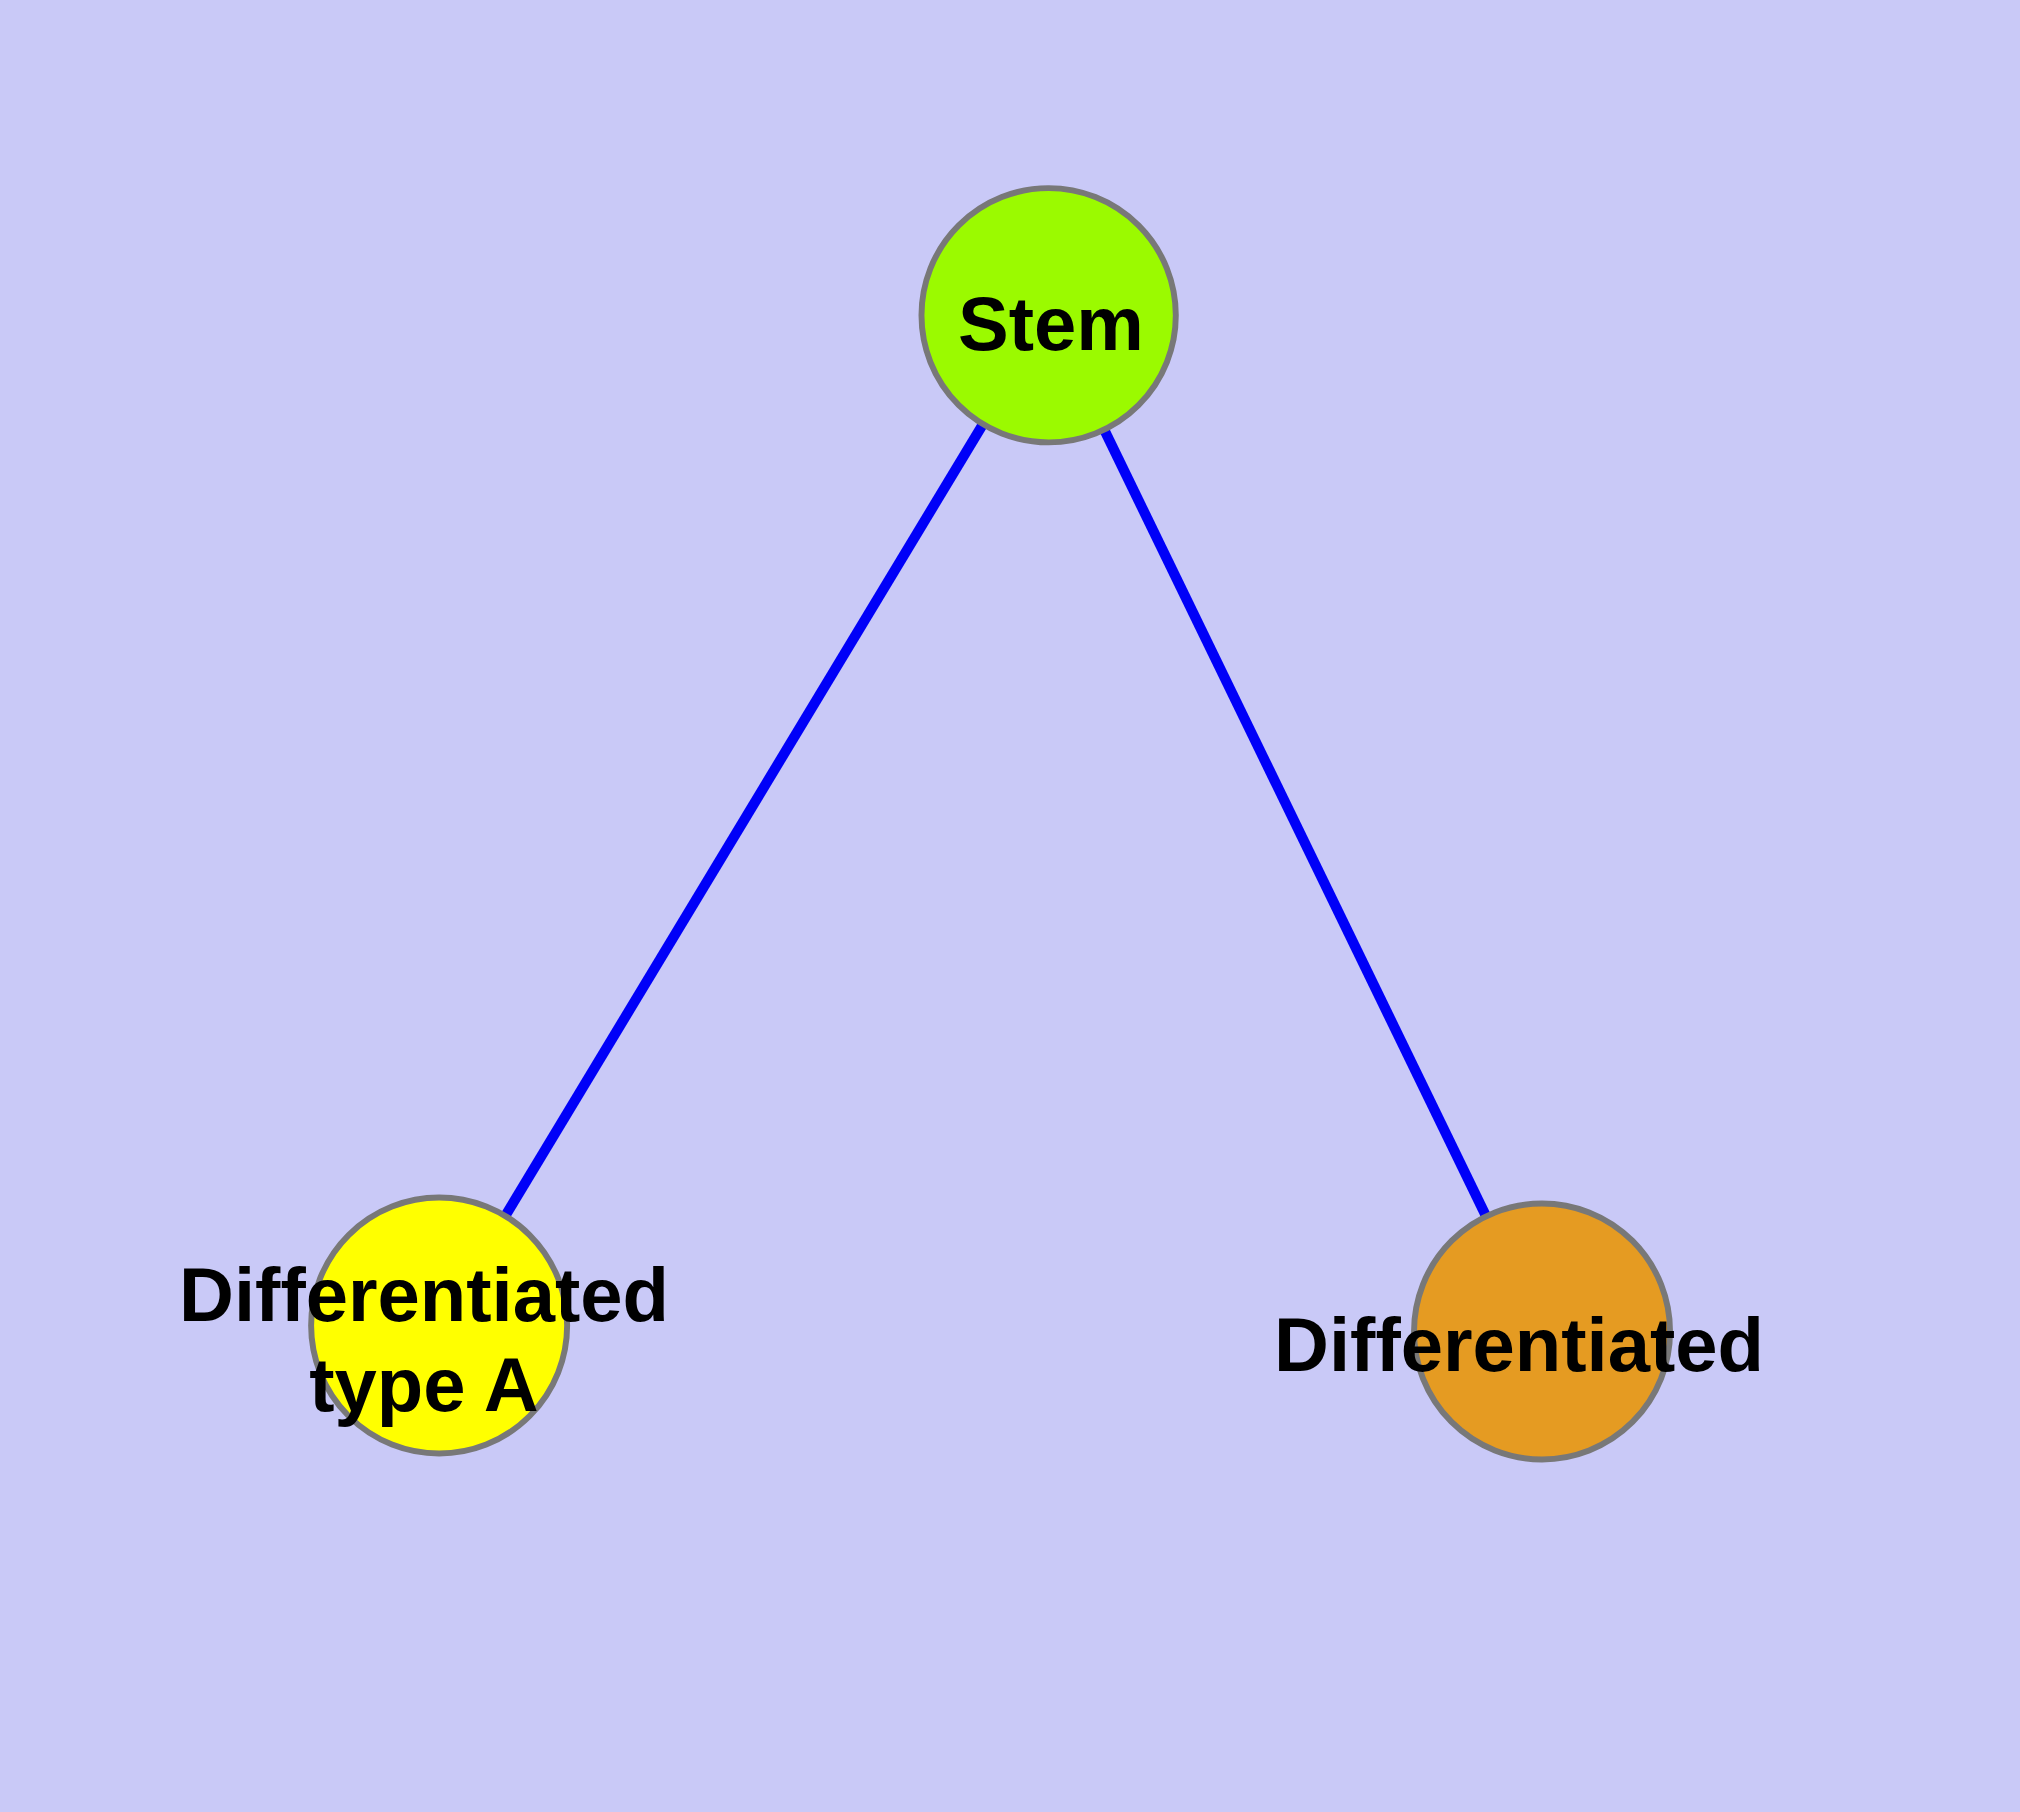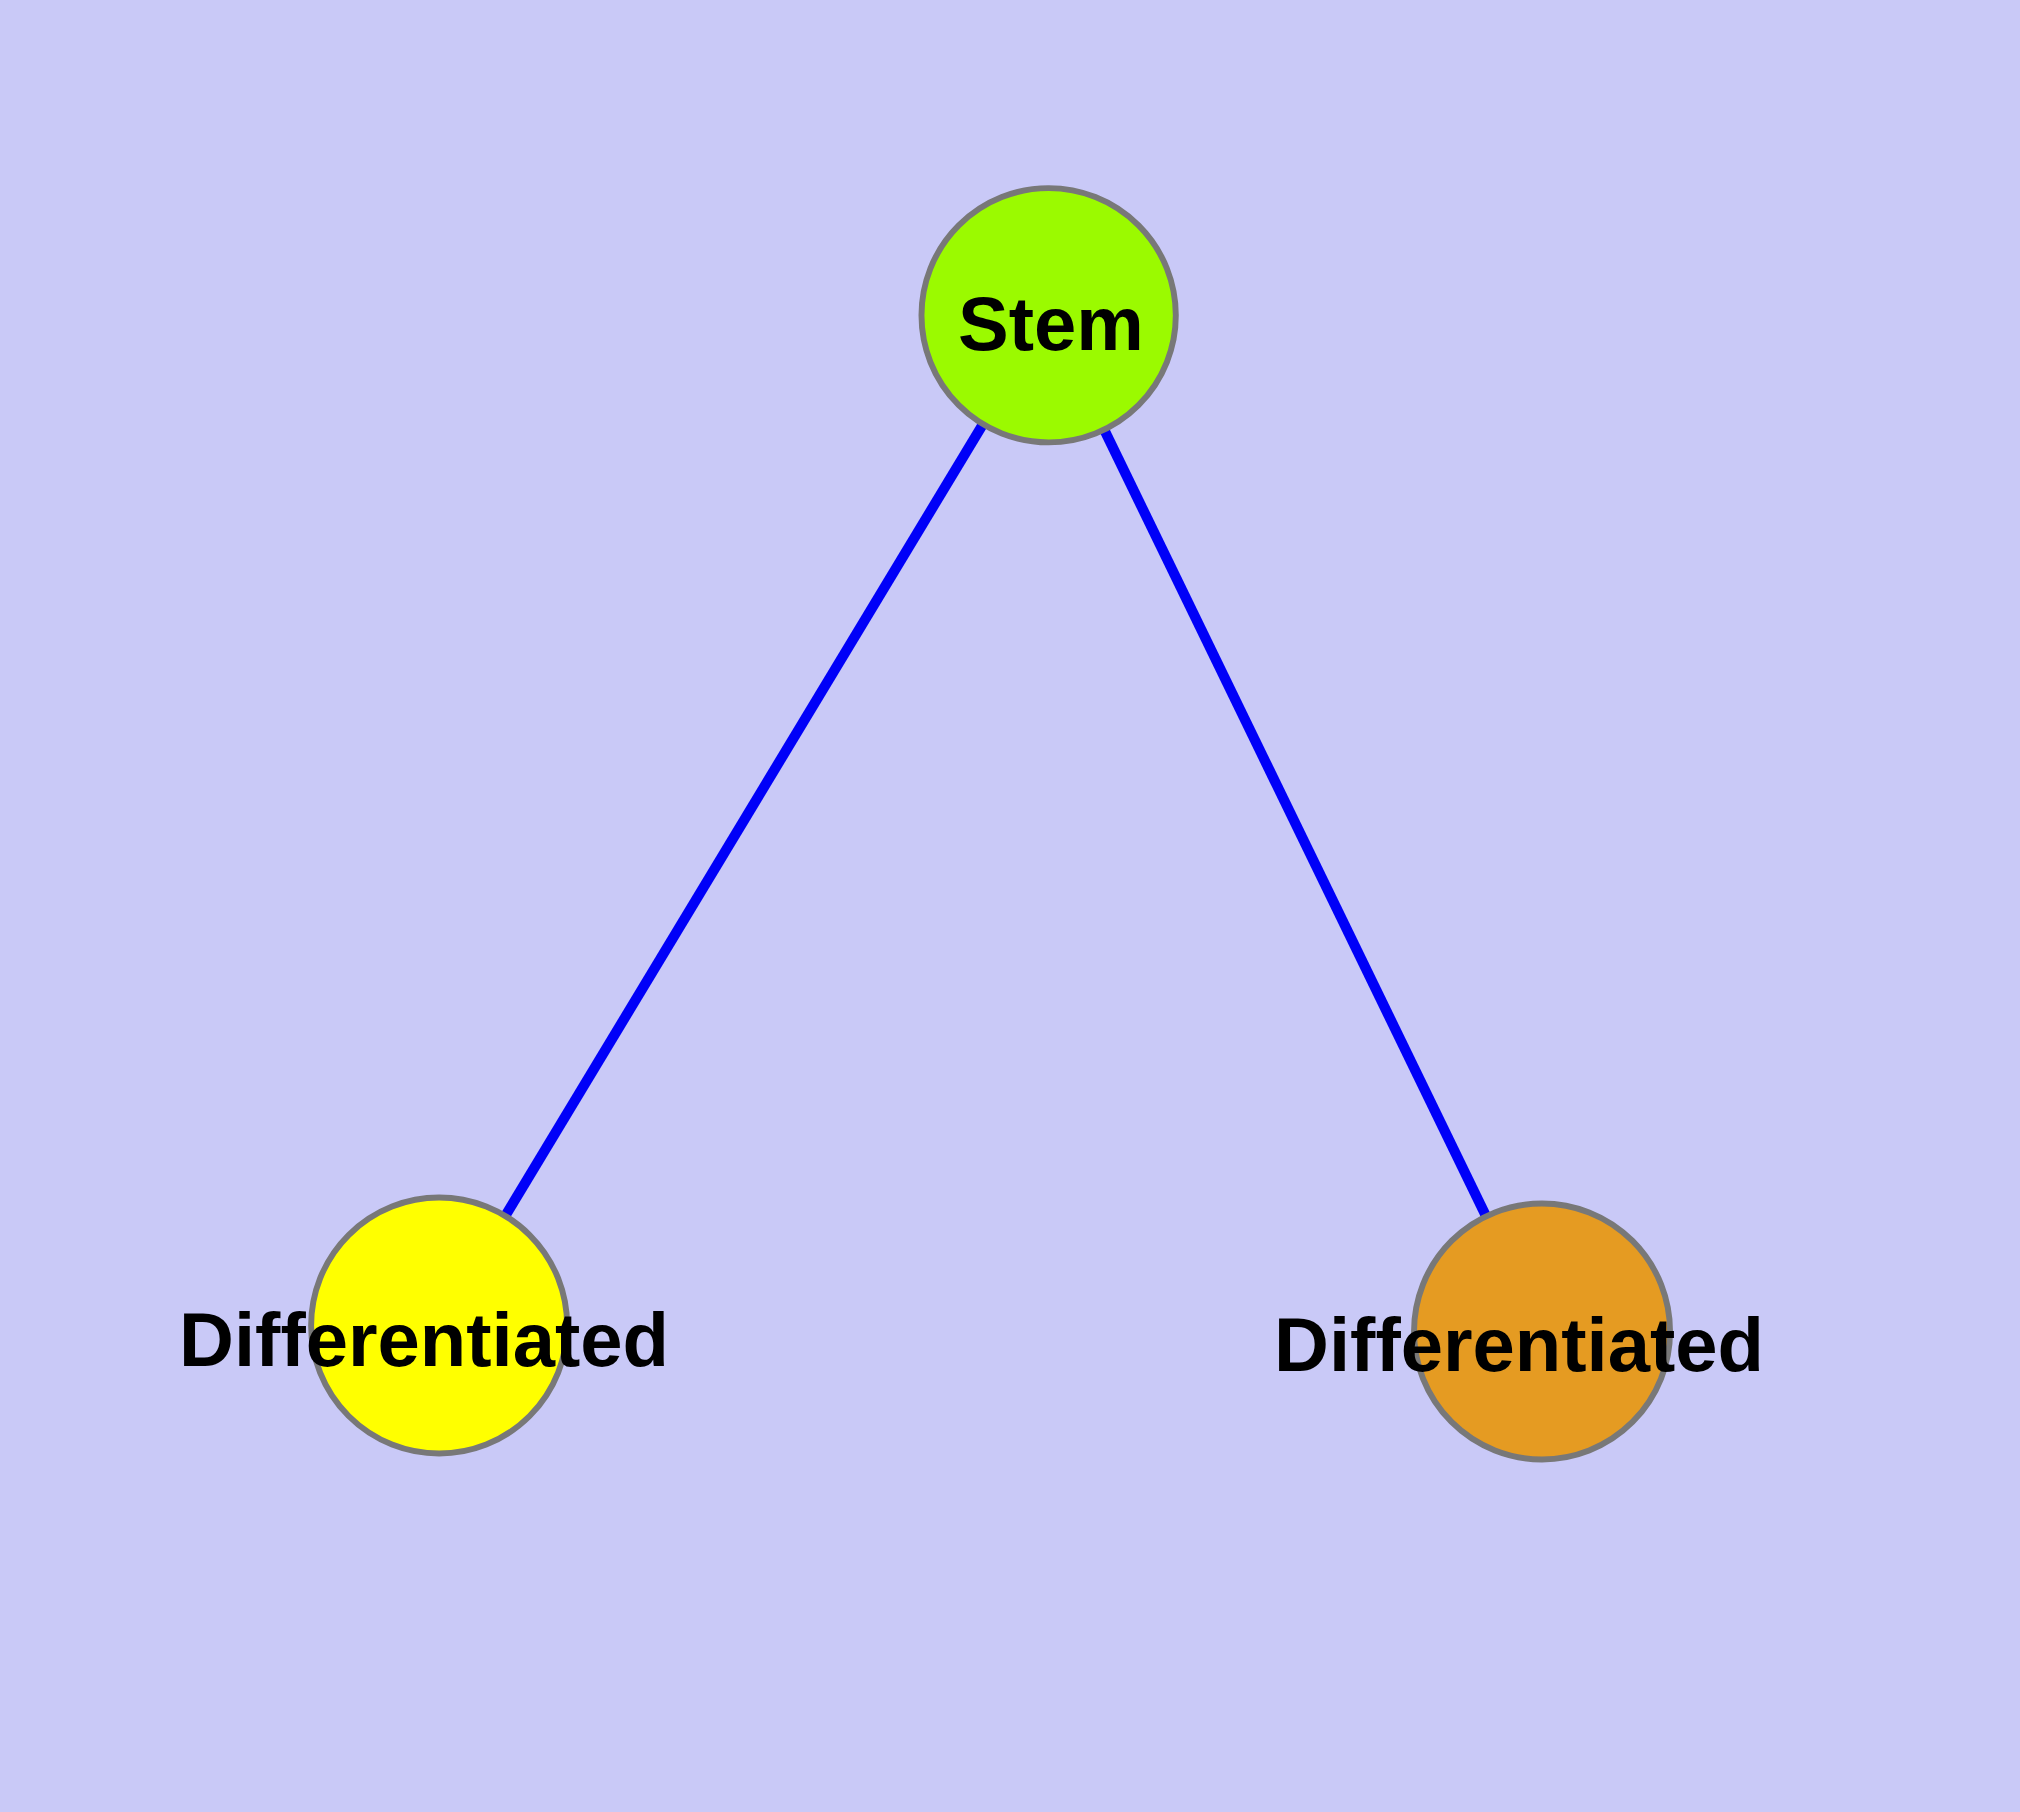--- a/index.html
+++ b/index.html
@@ -52,19 +52,20 @@
       <circle cx="1237" cy="372" r="150" fill="#9BFA00" stroke="#787878" stroke-width="7"></circle>
       <circle cx="518" cy="1564" r="151" fill="#FFFF00" stroke="#787878" stroke-width="7"></circle>
       <circle cx="1819" cy="1571" r="151" fill="#E59B22" stroke="#787878" stroke-width="7"></circle>
     </svg>
   <div class="labels-layer">
       <div class="node-label" style="left: 1051px; top: 320px; color: rgb(0, 0, 0);">
         <div>Stem</div>
       </div>
       <div class="node-label" style="left: 424px; top: 1336px; color: rgb(0, 0, 0);">
         <div>Differentiated</div>
+        <div>type A</div>
       </div>
       <div class="node-label" style="left: 1519px; top: 1341px; color: rgb(0, 0, 0);">
         <div>Differentiated</div>
       </div>
     </div>
 </div>
 
 
 </body></html>

